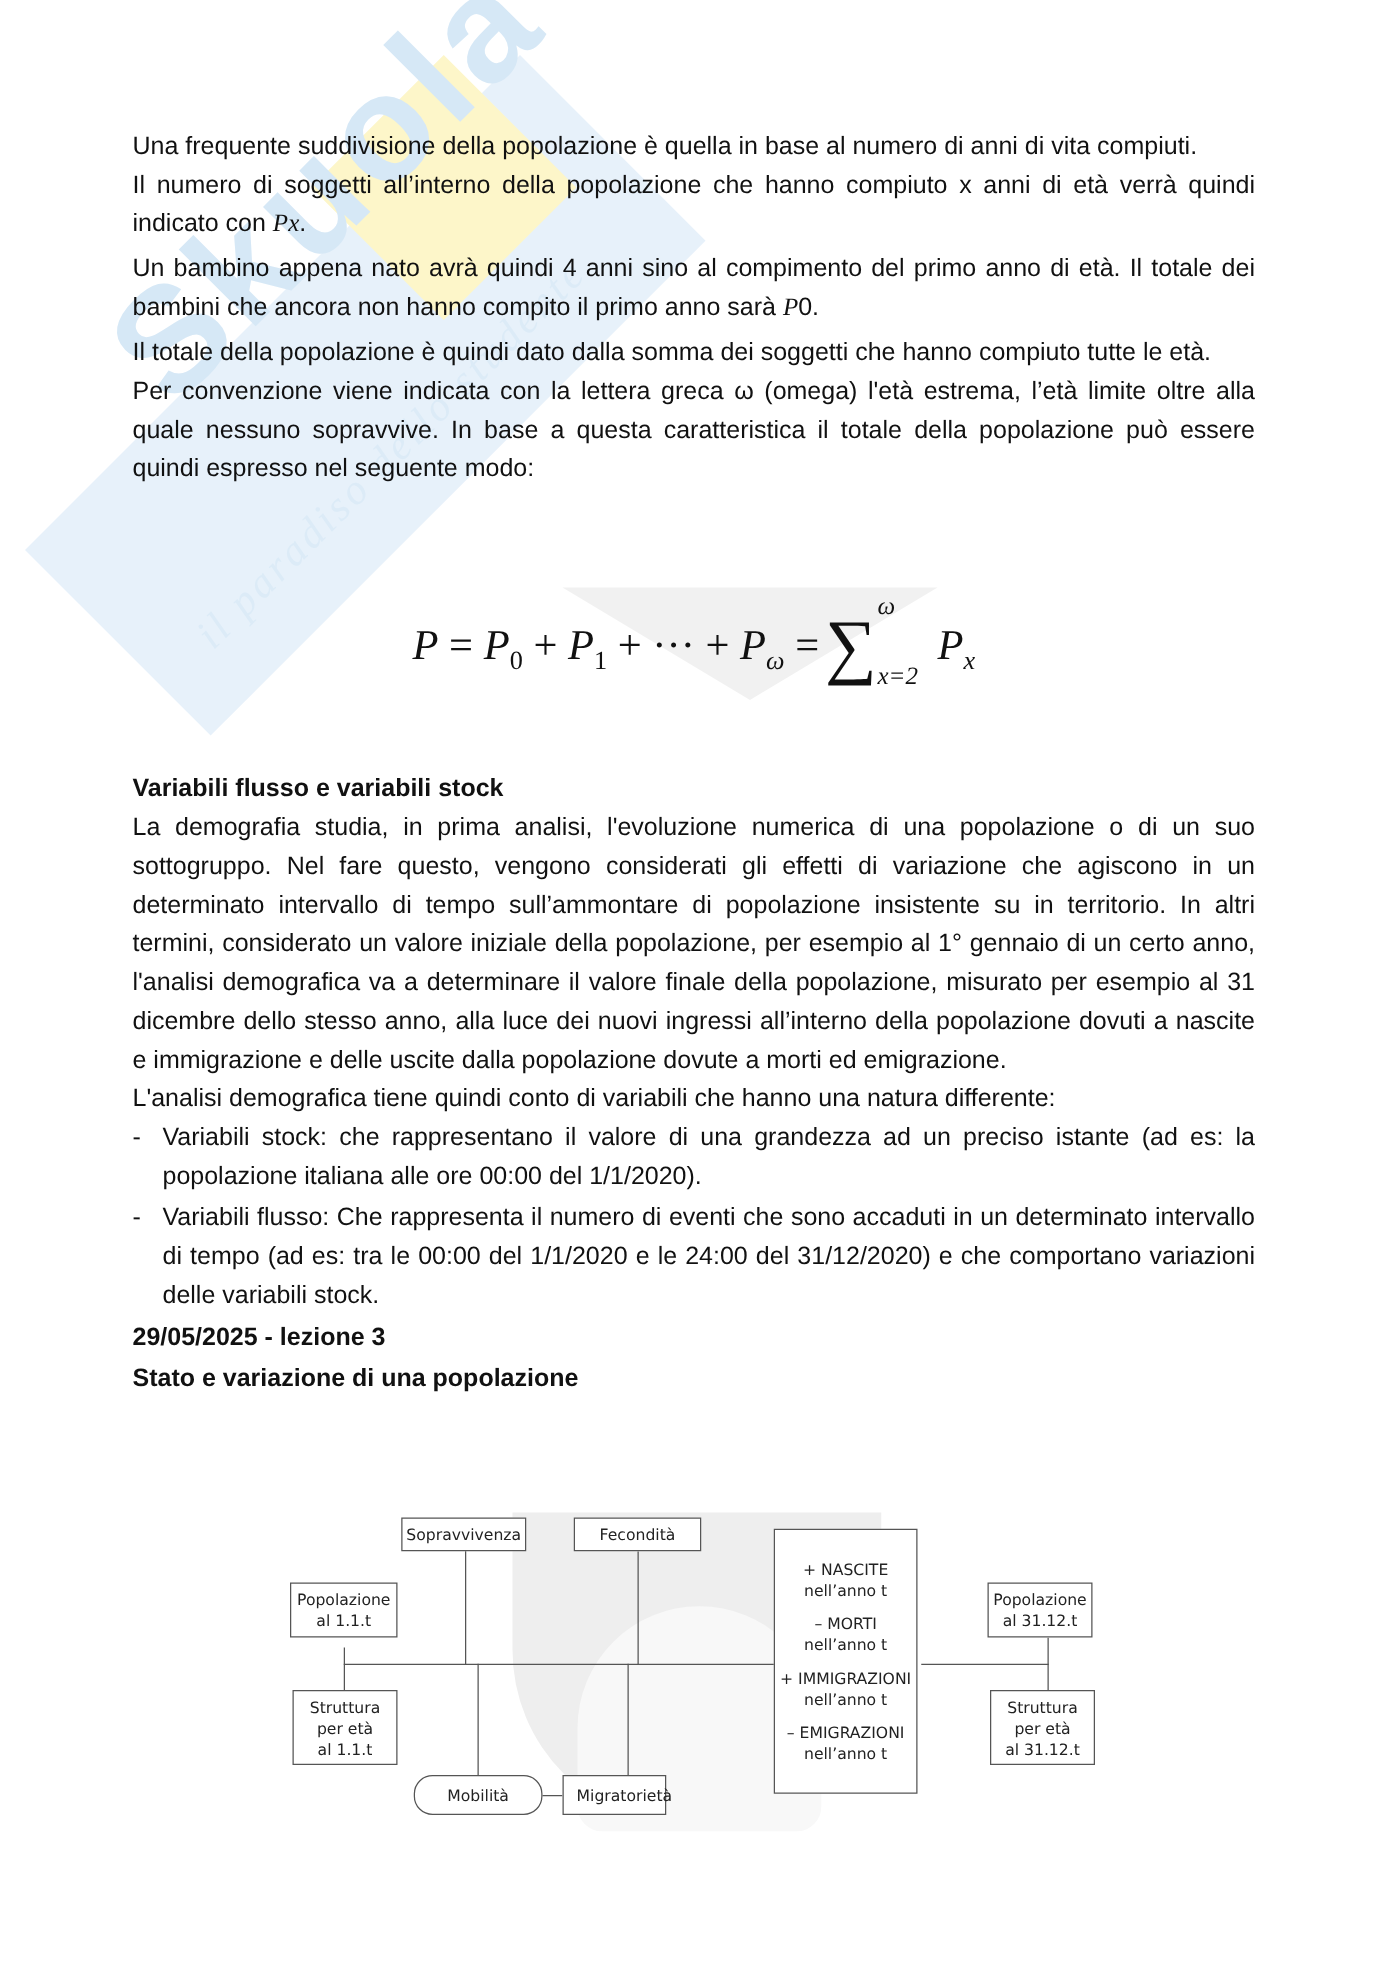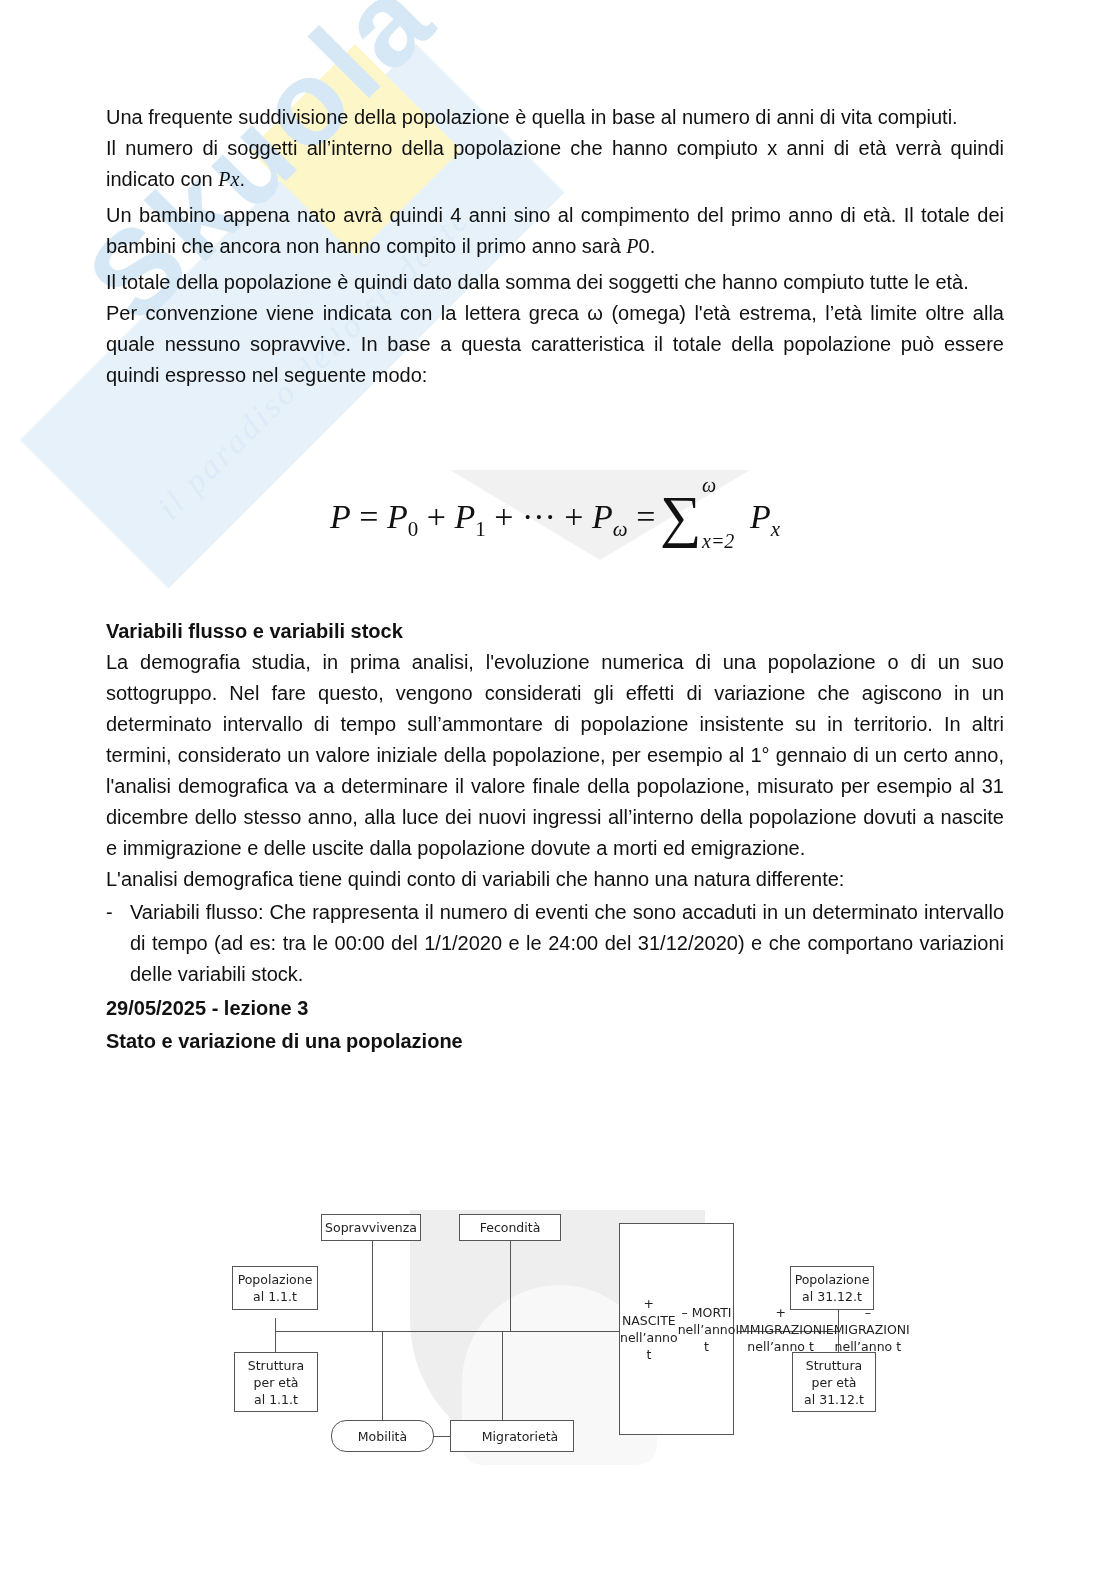--- a/index.html
+++ b/index.html
@@ -80,21 +80,21 @@
       font-family: "DejaVu Sans", sans-serif; font-size: 12.5px; color: #222;
     }
     .box {
       position: absolute; border: 1.3px solid #555; background: #ffffff;
       display: flex; align-items: center; justify-content: center; text-align: center;
       line-height: 17px; box-sizing: border-box;
     }
     .line { position: absolute; background: #555; }
     .hline { height: 1.3px; }
     .vline { width: 1.3px; }
-    .central { flex-direction: row; justify-content: space-evenly; padding: 14px 0; }
+    .central { flex-direction: column; justify-content: space-evenly; padding: 14px 0; }
     .central .item { line-height: 17px; }
   </style>
 </head>
 <body>
 
 <div class="wm wm-band"></div>
 <div class="wm wm-diamond"></div>
 <div class="wm wm-letters">Skuola</div>
 <div class="wm wm-tagline">il paradiso dello studente</div>
 <div class="wm wm-chevron"></div>
@@ -115,20 +115,21 @@
   <span class="sup">ω</span>
   <span class="lim">x=2</span>
   <span class="px"><span>P</span><sub>x</sub></span>
 </div>
 
 <div class="block2">
   <h3 class="heading">Variabili flusso e variabili stock</h3>
   <p>La demografia studia, in prima analisi, l'evoluzione numerica di una popolazione o di un suo sottogruppo. Nel fare questo, vengono considerati gli effetti di variazione che agiscono in un determinato intervallo di tempo sull’ammontare di popolazione insistente su in territorio. In altri termini, considerato un valore iniziale della popolazione, per esempio al 1° gennaio di un certo anno, l'analisi demografica va a determinare il valore finale della popolazione, misurato per esempio al 31 dicembre dello stesso anno, alla luce dei nuovi ingressi all’interno della popolazione dovuti a nascite e immigrazione e delle uscite dalla popolazione dovute a morti ed emigrazione.</p>
   <p>L'analisi demografica tiene quindi conto di variabili che hanno una natura differente:</p>
   <ul class="dash">
+    <li>Variabili stock: che rappresentano il valore di una grandezza ad un preciso istante (ad es: la popolazione italiana alle ore 00:00 del 1/1/2020).</li>
     <li style="margin-top:2px">Variabili flusso: Che rappresenta il numero di eventi che sono accaduti in un determinato intervallo di tempo (ad es: tra le 00:00 del 1/1/2020 e le 24:00 del 31/12/2020) e che comportano variazioni delle variabili stock.</li>
   </ul>
   <h3 class="heading" style="margin-top:3px">29/05/2025 - lezione 3</h3>
   <h3 class="heading" style="margin-top:2px">Stato e variazione di una popolazione</h3>
 </div>
 
 <div class="diagram">
 
   <div class="line hline" style="left:275px; top:1331px; width:347px;"></div>
   <div class="line hline" style="left:737px; top:1331px; width:102px;"></div>
@@ -151,21 +152,21 @@
   </div>
   <div class="box" style="left:321px; top:1214px; width:100px; height:27px;">
     <span>Sopravvivenza</span>
   </div>
   <div class="box" style="left:459px; top:1214px; width:102px; height:27px;">
     <span>Fecondità</span>
   </div>
   <div class="box" style="left:331px; top:1420px; width:103px; height:32px;border-radius:15px;">
     <span>Mobilità</span>
   </div>
-  <div class="box" style="left:450px; top:1420px; width:124px; height:32px;padding-left:16px;">
+  <div class="box" style="left:450px; top:1420px; width:83px; height:32px;padding-left:16px;">
     <span>Migratorietà</span>
   </div>
   <div class="box central" style="left:619px; top:1223px; width:115px; height:212px;">
     <div class="item">
         <div>+ NASCITE</div>
         <div>nell’anno t</div>
       </div>
     <div class="item">
         <div>– MORTI</div>
         <div>nell’anno t</div>

